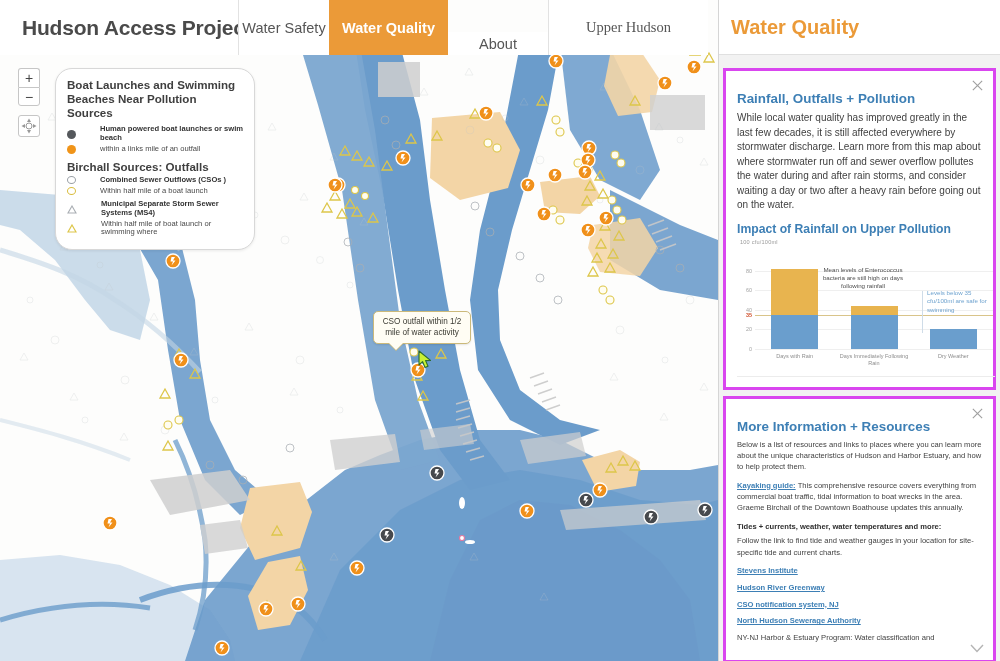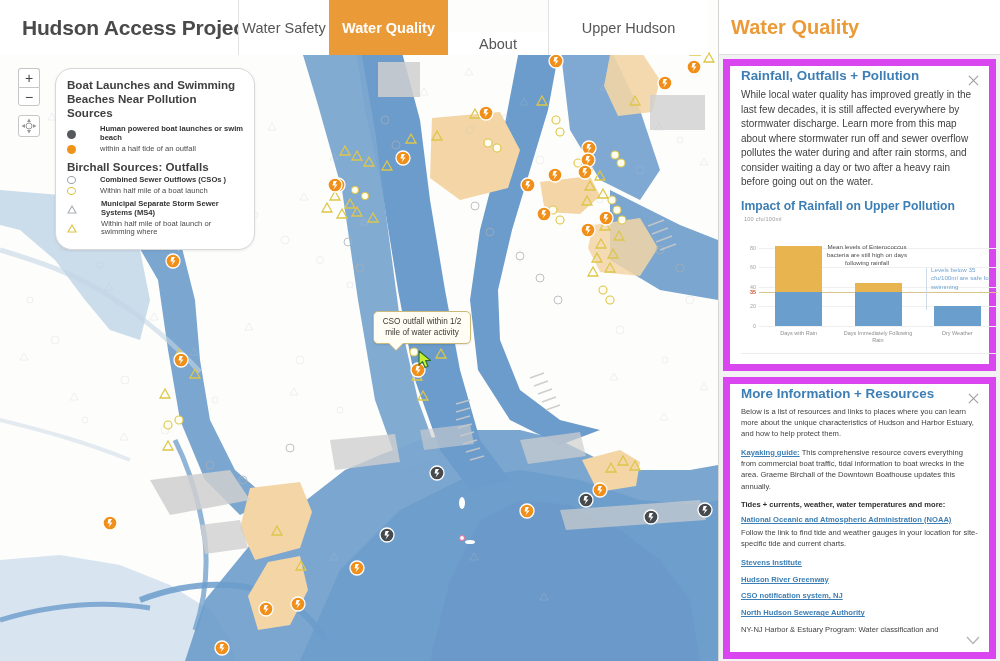--- a/index.html
+++ b/index.html
@@ -59,21 +59,21 @@
   }
   .navtab.t-water-safety { width: 91px; }
   .navtab.t-water-quality {
     width: 119px;
     background: #eb9a38;
     color: #ffffff;
     font-weight: bold;
     border-left: none;
   }
   .navtab.t-about { width: 100px; border-left: none; margin-top: 32px; }
-  .navtab.t-upper-hudson { width: 160px; }
+  .navtab.t-upper-hudson { width: 160px; font-family: Liberation Serif, serif; }
 
   
   .zoomctl {
     position: absolute; left: 18px; top: 68px;
     width: 22px;
     z-index: 30;
   }
   .zbtn {
     width: 22px; height: 19px;
     background: #fff;
@@ -180,23 +180,23 @@
     padding-left: 12px;
     border-bottom: 1px solid #e0e0e0;
   }
   .sb-header-title {
     color: #eb9a38;
     font-size: 20px;
     font-weight: bold;
   }
   .card {
     background: #ffffff;
-    margin: 4px 4px 0 4px;
-    border: 7px solid #d946ef;
-    padding: 2px 11px 10px 11px;
+    margin: 13px 4px 0 4px;
+    border: 3px solid #d946ef;
+    padding: 20px 11px 10px 11px;
     position: relative;
   }
   .card-title {
     color: #3d7fb5;
     font-size: 13.4px;
     font-weight: bold;
     margin: 0 0 5px 0;
     padding-right: 20px;
   }
   .card-close {
@@ -681,21 +681,21 @@
 
     <div class="legend">
       <div class="legend-title">Boat Launches and Swimming Beaches Near Pollution Sources</div>
 
       <div class="lrow">
         <span class="sw dot-dark"></span>
         <span class="ltext bold">Human powered boat launches or swim beach</span>
       </div>
       <div class="lrow">
         <span class="sw dot-orange"></span>
-        <span class="ltext">within a half tide of an outfall</span>
+        <span class="ltext">within a links mile of an outfall</span>
       </div>
 
       <div class="legend-sub">Birchall Sources: Outfalls</div>
 
       <div class="lrow">
         <span class="sw ring-gray"></span>
         <span class="ltext bold">Combined Sewer Outflows (CSOs )</span>
       </div>
       <div class="lrow">
         <span class="sw ring-yellow"></span>
@@ -794,21 +794,20 @@
       <div class="card-title">More Information + Resources</div>
       <svg class="card-close" viewBox="0 0 14 14">
         <path d="M2,2 L12,12 M12,2 L2,12" stroke="#666" stroke-width="1.2" fill="none"></path>
       </svg>
 
       <p class="res-p">Below is a list of resources and links to places where you can learn more about the unique characteristics of Hudson and Harbor Estuary, and how to help protect them.</p>
 
       <p class="res-p"><span class="lnk">Kayaking guide:</span><span> This comprehensive resource covers everything from commercial boat traffic, tidal information to boat wrecks in the area. Graeme Birchall of the Downtown Boathouse updates this annually.</span></p>
 
       <p class="res-p" style="margin-bottom:3px;"><span class="bld">Tides + currents, weather, water temperatures and more:</span></p>
-      <p class="res-p" style="margin-bottom:2px;"><span class="lnk">National Oceanic and Atmospheric Administration (NOAA)</span></p>
       <p class="res-p">Follow the link to find tide and weather gauges in your location for site-specific tide and current charts.</p>
 
       <p class="lnk-row"><span class="lnk">Stevens Institute</span><span></span></p>
 
 
       <p class="lnk-row"><span class="lnk">Hudson River Greenway</span><span></span></p>
 
       <p class="lnk-row"><span class="lnk">CSO notification system, NJ</span><span></span></p>
 
       <p class="lnk-row"><span class="lnk">North Hudson Sewerage Authority</span><span></span></p>

